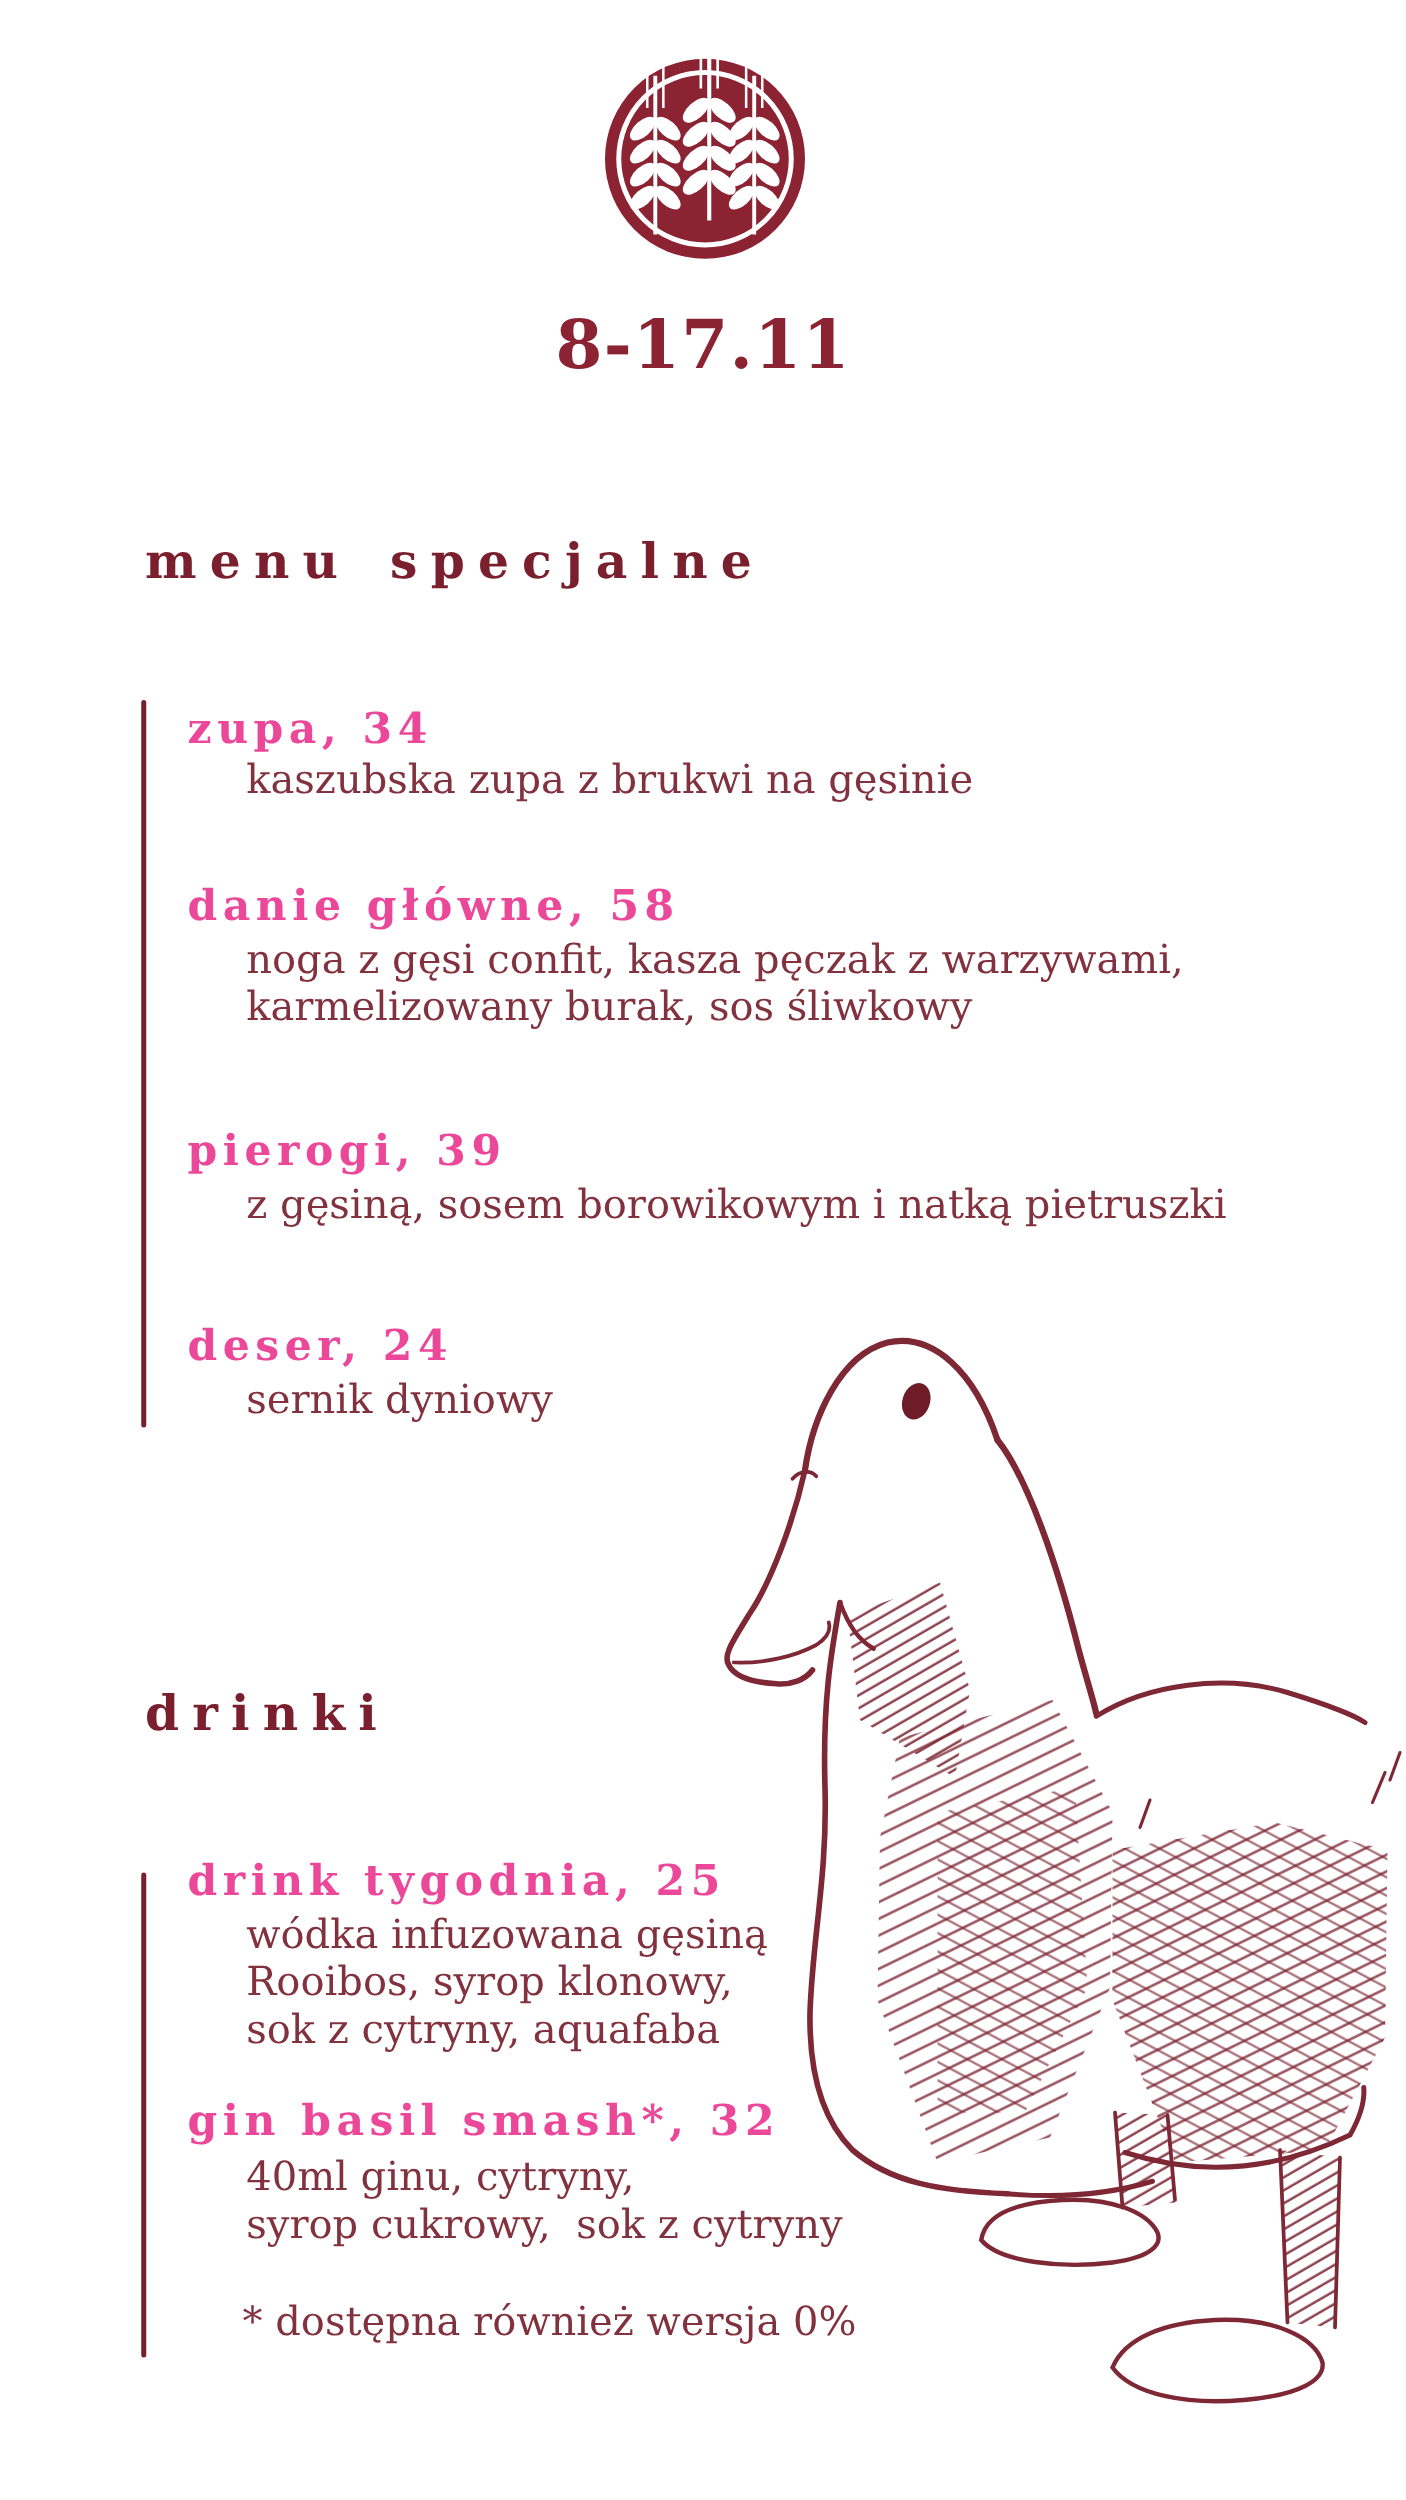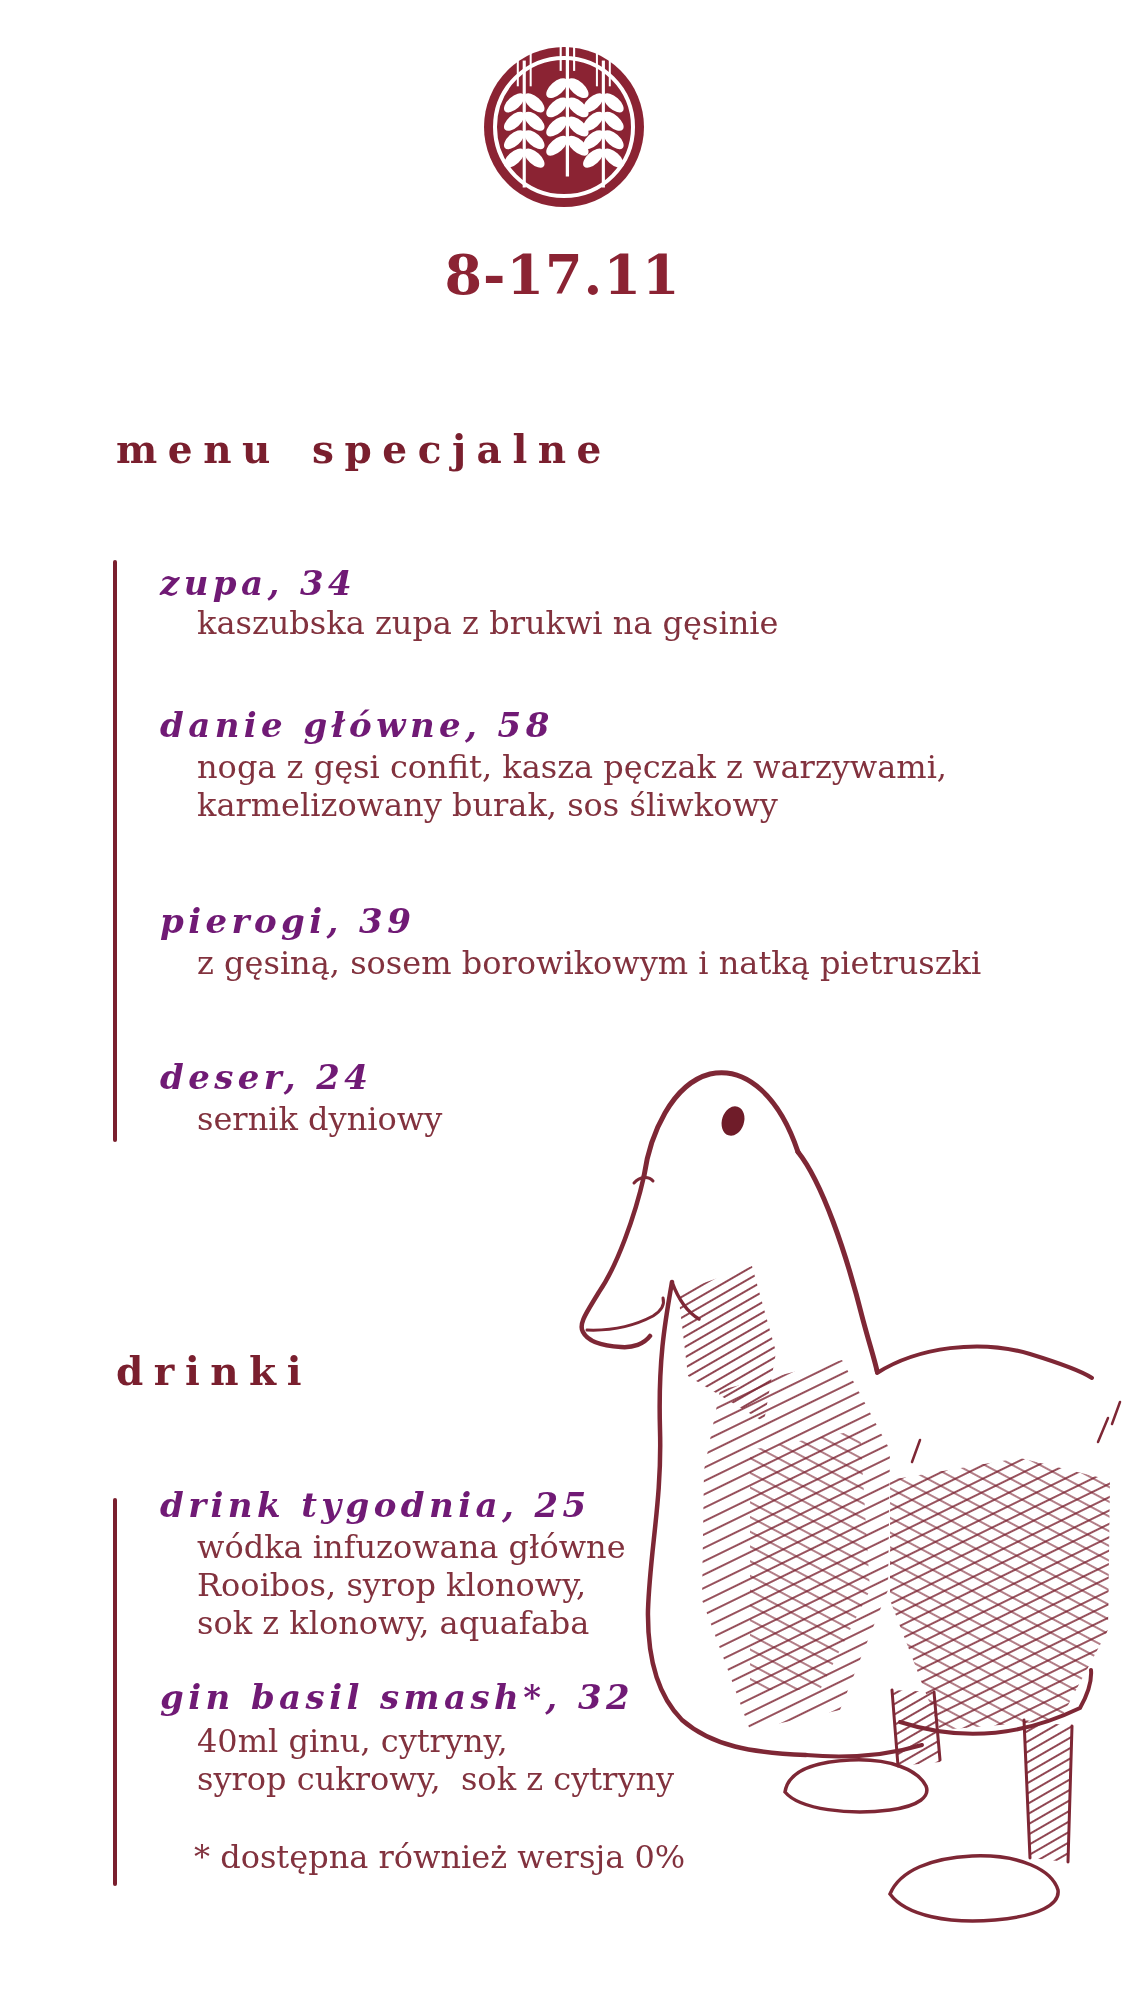--- a/index.html
+++ b/index.html
@@ -18,22 +18,22 @@
     letter-spacing:0.27em;word-spacing:0.18em;line-height:1;white-space:nowrap;
   }
   .title-menu{top:430px;}
   .title-drinki{top:1352px;}
   
   .rule{width:4px;background:#7a1f2e;border-radius:2px;left:113px;}
   .rule-1{top:560px;height:582px;}
   .rule-2{top:1498px;height:388px;}
   
   .item-name{
-    left:160px;font-size:34px;font-weight:700;color:#701a75;
-    letter-spacing:0.13em;line-height:1;white-space:nowrap;font-style:italic;
+    left:150px;font-size:34px;font-weight:700;color:#ec4899;
+    letter-spacing:0.13em;line-height:1;white-space:nowrap;
   }
   .item-desc{
     left:177px;font-size:32px;color:#82323e;line-height:38px;white-space:pre-wrap;margin-left:20px;
   }
   .footnote{
     left:194px;top:1838px;font-size:32px;color:#82323e;white-space:pre-wrap;
   }
   
   .goose{left:420px;top:1030px;width:705px;height:930px;}
   .goose path,.goose line{fill:none;stroke:#7e2735;stroke-linecap:round;}
@@ -83,23 +83,23 @@
 <div class="abs item-desc" style="top:944px">z gęsiną, sosem borowikowym i natką pietruszki</div>
 
 <div class="abs item-name" style="top:1060px">deser, 24</div>
 <div class="abs item-desc" style="top:1100px">sernik dyniowy</div>
 
 <div class="abs section-title title-drinki">drinki</div>
 
 <div class="abs rule rule-2"></div>
 
 <div class="abs item-name" style="top:1488px">drink tygodnia, 25</div>
-<div class="abs item-desc" style="top:1528px">wódka infuzowana główne</div>
+<div class="abs item-desc" style="top:1528px">wódka infuzowana gęsiną</div>
 <div class="abs item-desc" style="top:1566px">Rooibos, syrop klonowy,</div>
-<div class="abs item-desc" style="top:1604px">sok z klonowy, aquafaba</div>
+<div class="abs item-desc" style="top:1604px">sok z cytryny, aquafaba</div>
 
 <div class="abs item-name" style="top:1680px">gin basil smash*, 32</div>
 <div class="abs item-desc" style="top:1722px">40ml ginu, cytryny,</div>
 <div class="abs item-desc" style="top:1760px">syrop cukrowy,  sok z cytryny</div>
 
 <div class="abs footnote">* dostępna również wersja 0%</div>
 
 <svg class="abs goose" viewBox="0 0 705 930" aria-hidden="true">
   <defs>
     <pattern id="hA" width="12" height="12" patternUnits="userSpaceOnUse" patternTransform="rotate(64)">

